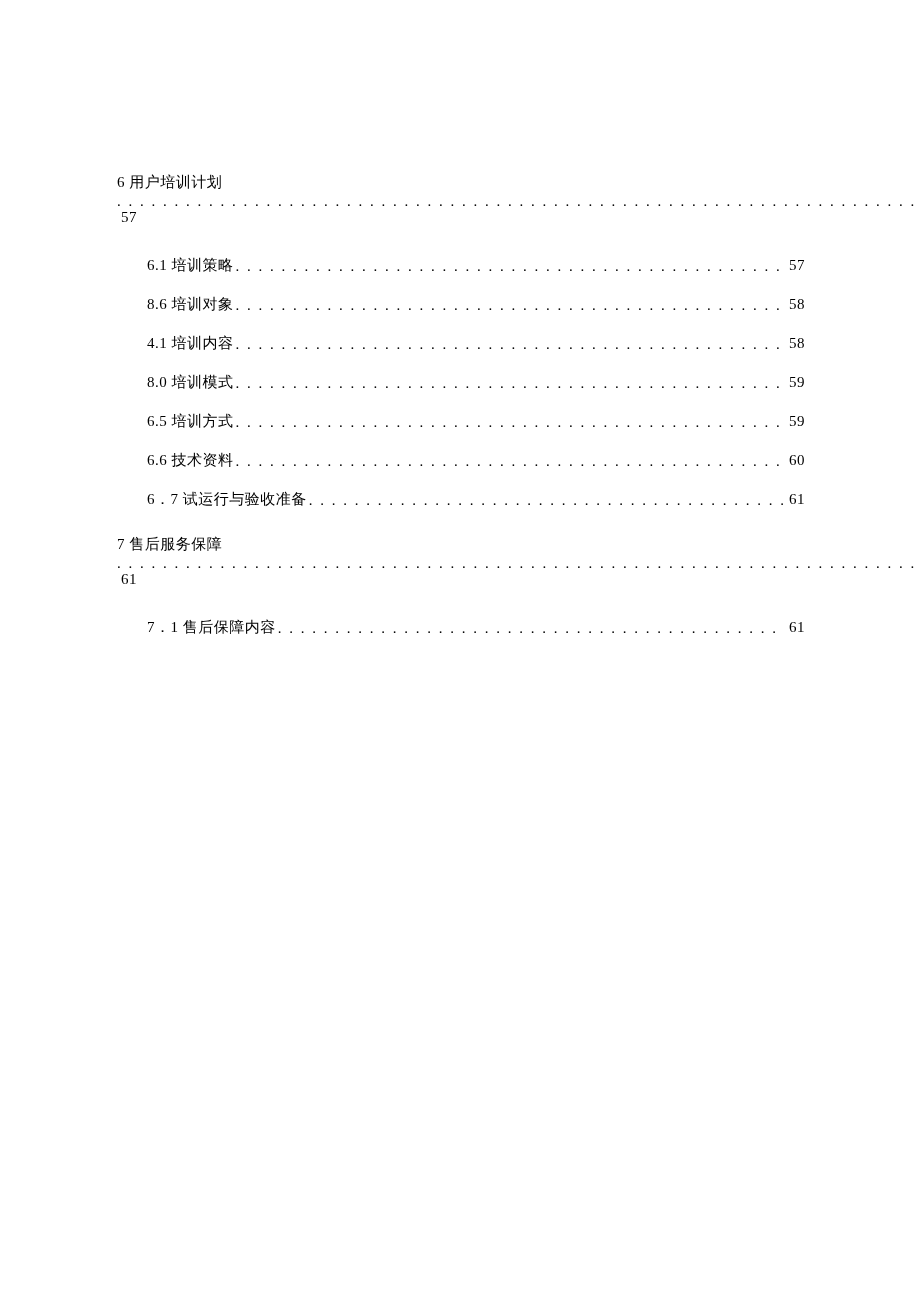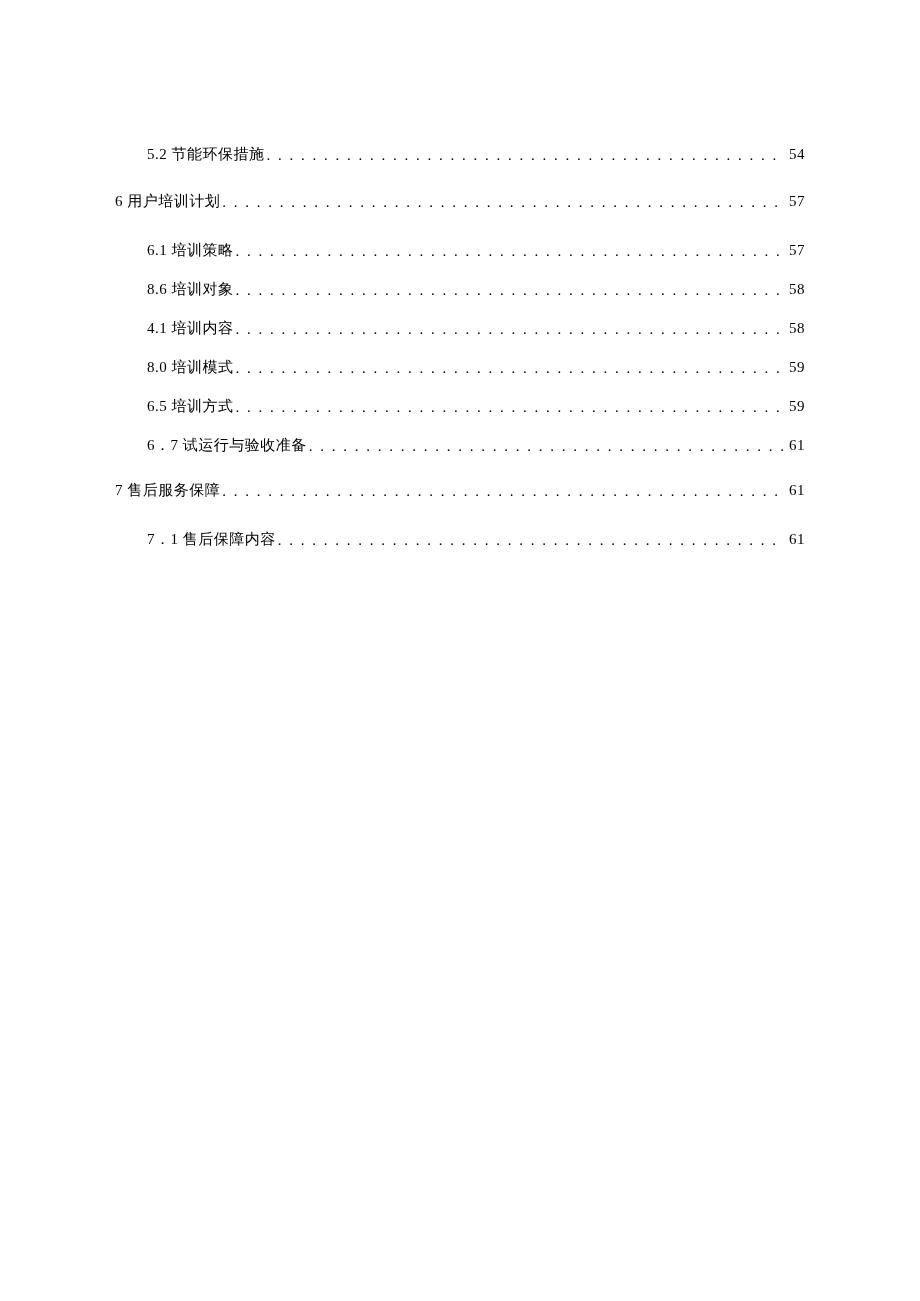--- a/index.html
+++ b/index.html
@@ -26,20 +26,21 @@
       letter-spacing: 0.5px;
     }
     .entry-level-2 {
       padding-left: 32px;
       margin-bottom: 20px;
     }
     .entry-level-1 {
       padding-left: 0;
       margin-top: 28px;
       margin-bottom: 30px;
+      flex-direction: column;
     }
     .entry-level-1.group-7 {
       margin-top: 26px;
       text-align: right;
     }
     .entry-title {
       flex-shrink: 0;
     }
     .dots {
       flex-grow: 1;
@@ -55,25 +56,20 @@
     .entry-page {
       flex-shrink: 0;
       padding-left: 4px;
     }
   </style>
 </head>
 <body>
 
 <div class="toc-container">
 
-  <div class="toc-entry entry-level-2">
-    <span class="entry-title">5.2 节能环保措施</span>
-    <span class="dots"></span>
-    <span class="entry-page">54</span>
-  </div>
 
   <div class="toc-entry entry-level-1">
     <span class="entry-title">6 用户培训计划</span>
     <span class="dots"></span>
     <span class="entry-page">57</span>
   </div>
 
   <div class="toc-entry entry-level-2">
     <span class="entry-title">6.1 培训策略</span>
     <span class="dots"></span>
@@ -97,20 +93,25 @@
     <span class="dots"></span>
     <span class="entry-page">59</span>
   </div>
 
   <div class="toc-entry entry-level-2">
     <span class="entry-title">6.5 培训方式</span>
     <span class="dots"></span>
     <span class="entry-page">59</span>
   </div>
 
+  <div class="toc-entry entry-level-2">
+    <span class="entry-title">6.6 技术资料</span>
+    <span class="dots"></span>
+    <span class="entry-page">60</span>
+  </div>
 
   <div class="toc-entry entry-level-2">
     <span class="entry-title">6．7 试运行与验收准备</span>
     <span class="dots"></span>
     <span class="entry-page">61</span>
   </div>
 
   <div class="toc-entry entry-level-1 group-7">
     <span class="entry-title">7 售后服务保障</span>
     <span class="dots"></span>

